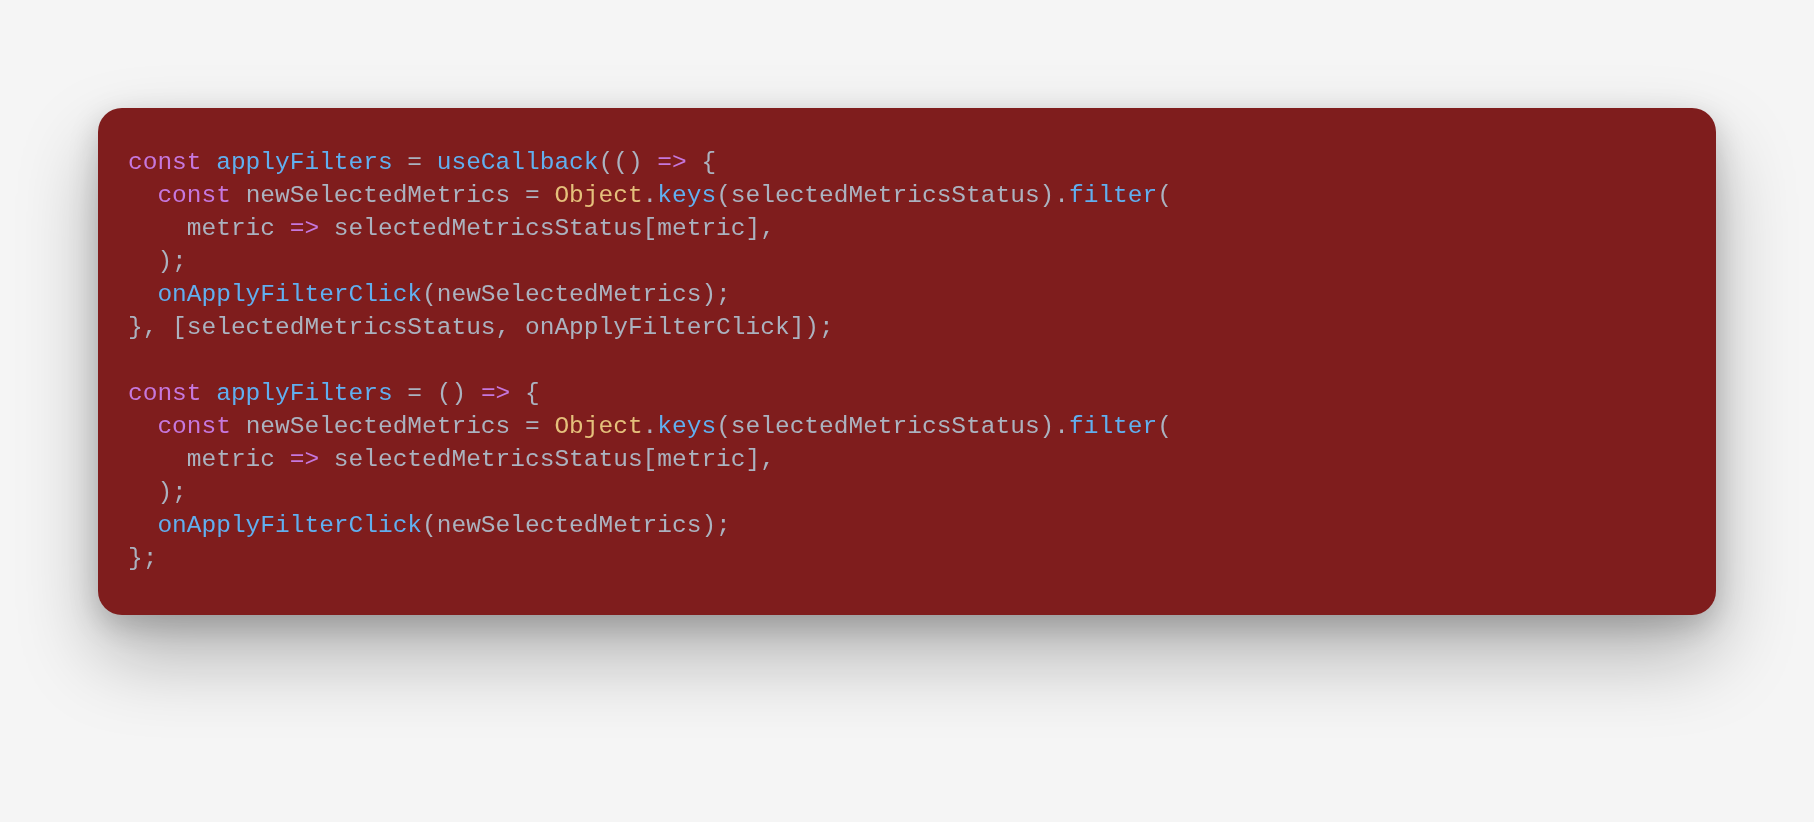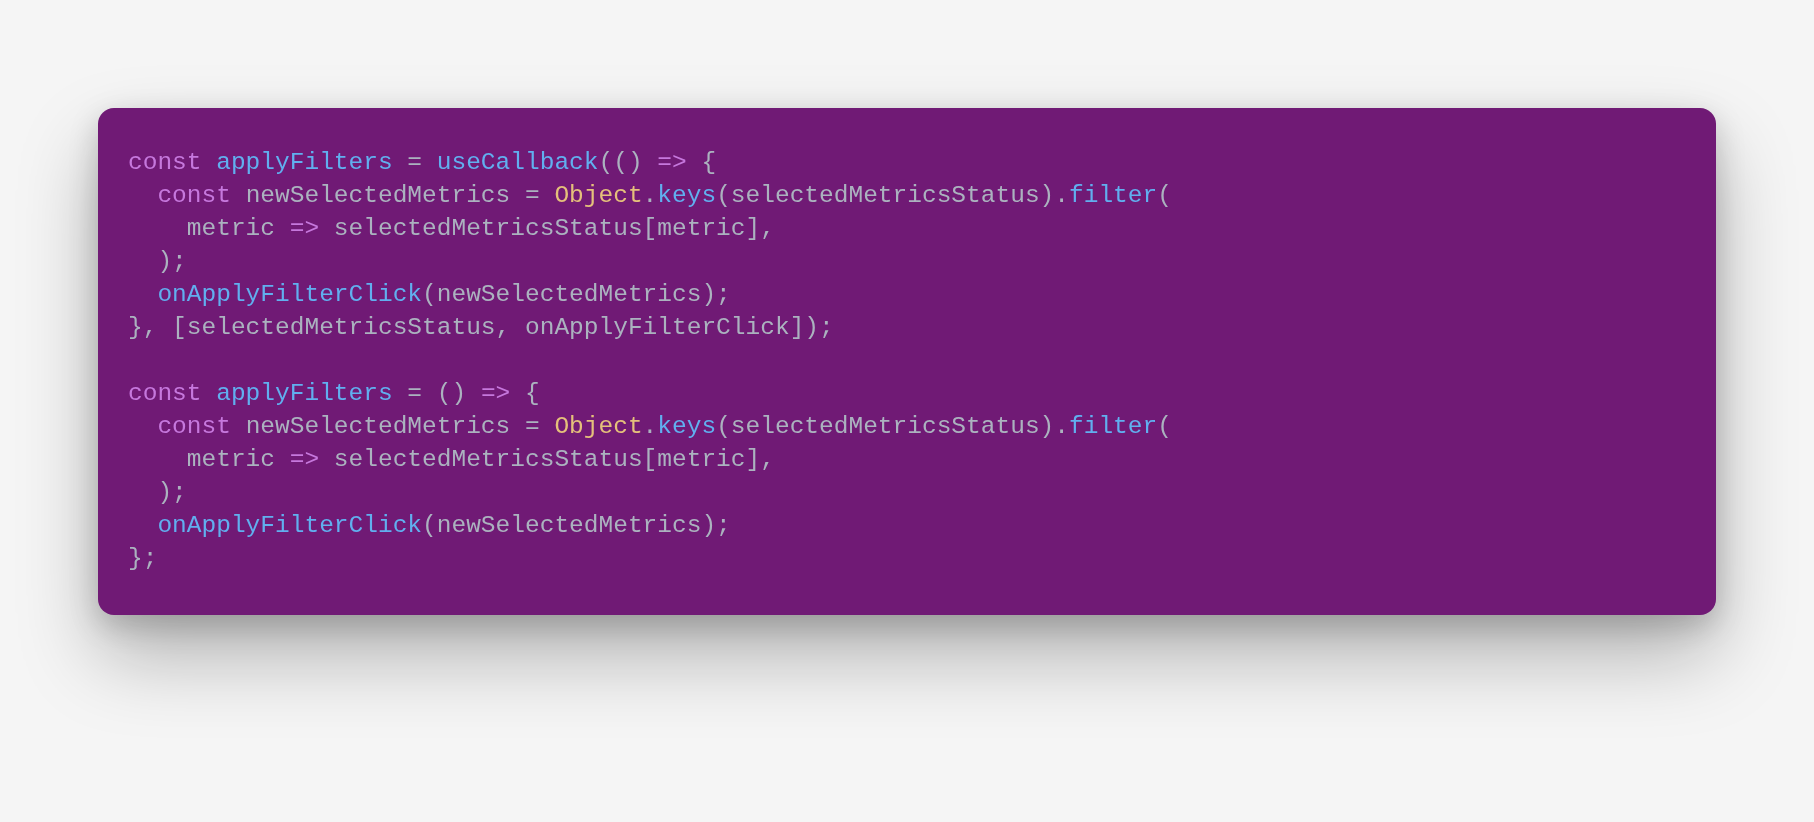--- a/index.html
+++ b/index.html
@@ -14,22 +14,22 @@
     width: 1814px;
     height: 822px;
     display: flex;
     align-items: flex-start;
     justify-content: center;
     box-sizing: border-box;
     padding-top: 108px;
   }
   .card {
     width: 1618px;
-    background: #701a75;
-    border-radius: 16px;
+    background: #7f1d1d;
+    border-radius: 24px;
     box-shadow:
       0 40px 80px rgba(0,0,0,0.28),
       0 10px 30px rgba(0,0,0,0.18);
     padding: 38px 30px 40px 30px;
     box-sizing: border-box;
   }
   pre.code {
     margin: 0;
     font-family: inherit;
     font-size: 24.5px;

